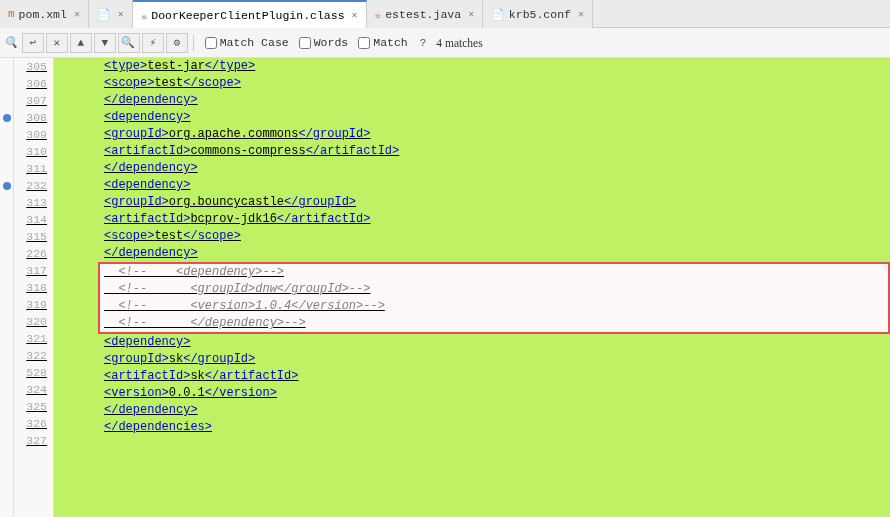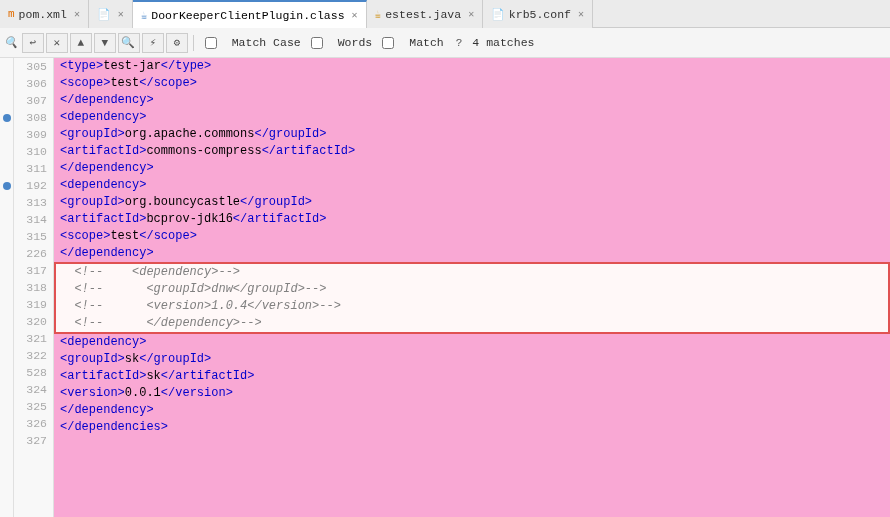--- a/index.html
+++ b/index.html
@@ -100,55 +100,57 @@
     }
     .checkbox-group {
       display: flex;
       align-items: center;
       gap: 10px;
       margin-left: 6px;
     }
     .checkbox-item {
       display: flex;
       align-items: center;
-      gap: 15px;
+      gap: 3px;
       font-size: 11.5px;
       color: #333;
       cursor: pointer;
     }
     .checkbox-item input[type=checkbox] {
       width: 12px;
       height: 12px;
       cursor: pointer;
     }
     .help-btn {
       font-size: 11px;
       color: #555;
       cursor: pointer;
       margin-left: 2px;
     }
     .match-count {
       font-size: 11.5px;
       color: #333;
       margin-left: 8px;
       white-space: nowrap;
+      font-family: Liberation Serif, serif;
     }
 
     
     .editor {
       display: flex;
       flex-direction: column;
       height: calc(517px - 28px - 30px);
       overflow: hidden;
     }
     .editor-content {
       display: flex;
       flex: 1;
       overflow: hidden;
-      background: #f9a8d4;
+      background: #bef264;
+      text-decoration: underline;
     }
     .line-numbers {
       width: 40px;
       background: #f8f8f8;
       border-right: 1px solid #e0e0e0;
       padding: 0;
       user-select: none;
       overflow: hidden;
       flex-shrink: 0;
     }
@@ -159,20 +161,21 @@
       padding-right: 6px;
       height: 17px;
       font-size: 11.5px;
       color: #aaa;
       line-height: 17px;
     }
     .code-area {
       flex: 1;
       overflow: hidden;
       padding-left: 6px;
+      margin-left: 44px;
     }
     .code-line {
       height: 17px;
       line-height: 17px;
       font-size: 12px;
       white-space: pre;
       display: flex;
       align-items: center;
     }
 
@@ -287,21 +290,21 @@
       </div>
 
     <div class="line-numbers" id="line-numbers">
         <div class="line-number-row">305</div>
         <div class="line-number-row">306</div>
         <div class="line-number-row">307</div>
         <div class="line-number-row">308</div>
         <div class="line-number-row">309</div>
         <div class="line-number-row">310</div>
         <div class="line-number-row">311</div>
-        <div class="line-number-row">192</div>
+        <div class="line-number-row">232</div>
         <div class="line-number-row">313</div>
         <div class="line-number-row">314</div>
         <div class="line-number-row">315</div>
         <div class="line-number-row">226</div>
         <div class="line-number-row">317</div>
         <div class="line-number-row">318</div>
         <div class="line-number-row">319</div>
         <div class="line-number-row">320</div>
         <div class="line-number-row">321</div>
         <div class="line-number-row">322</div>

